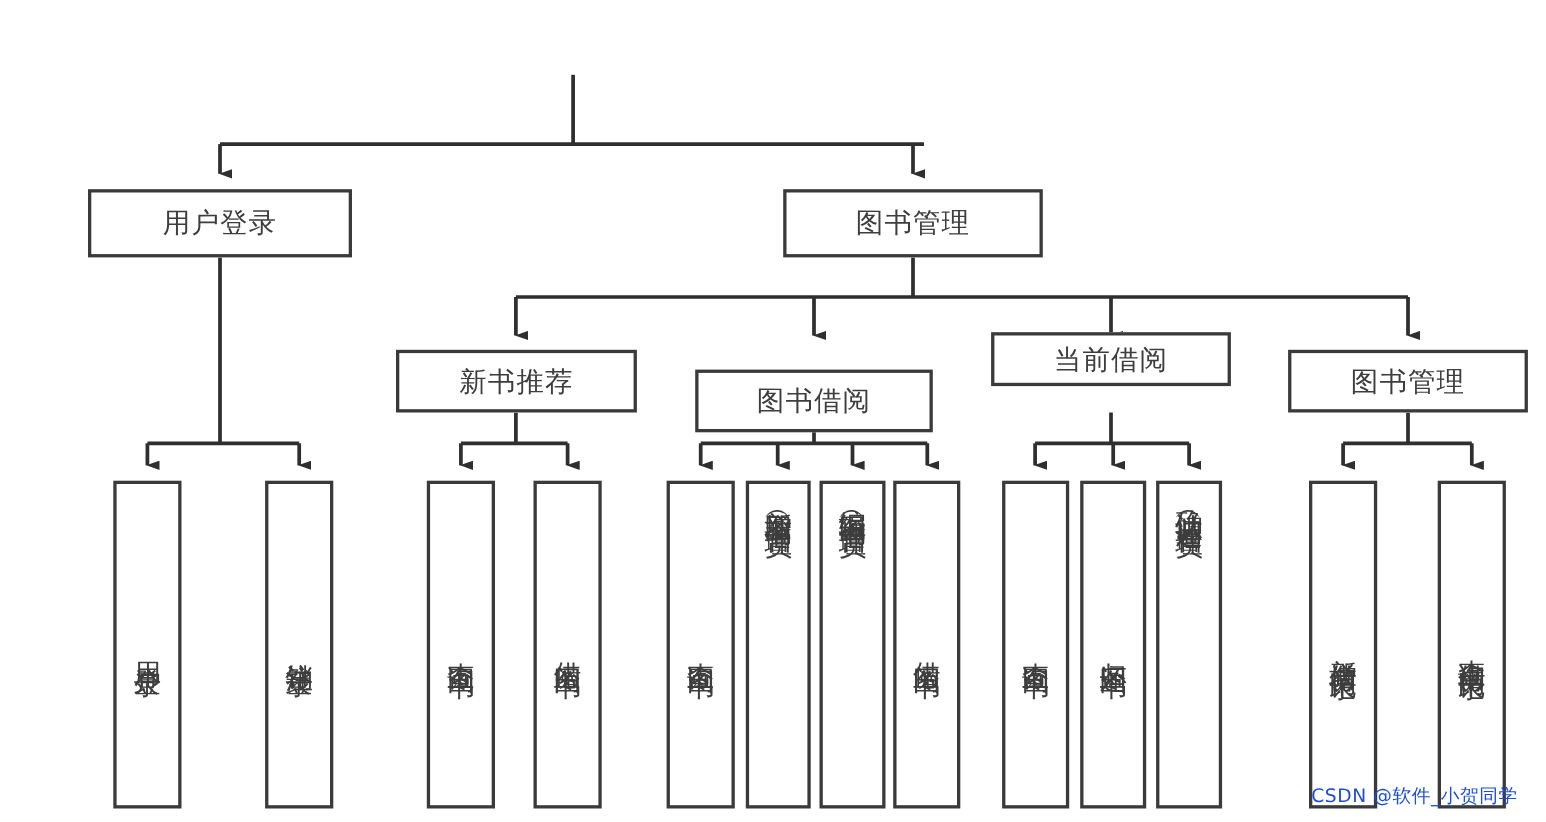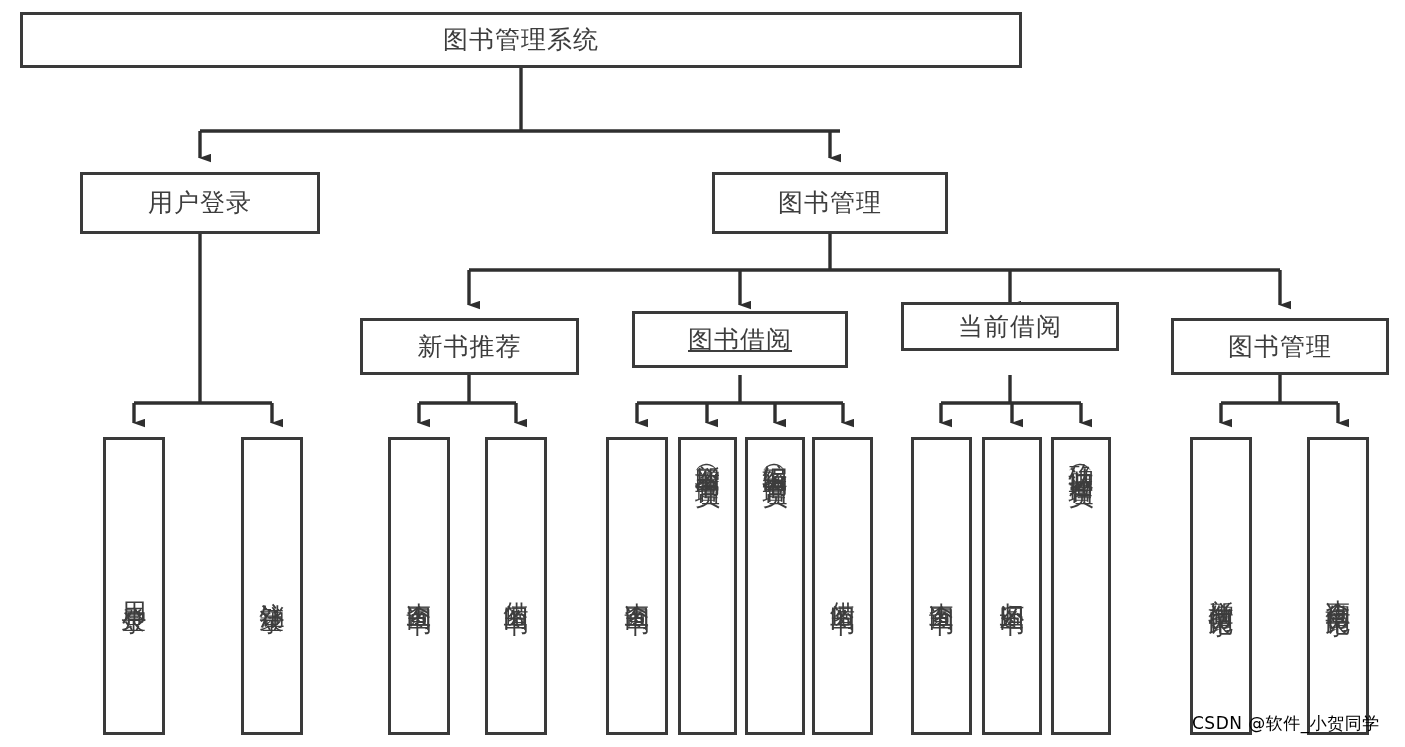--- a/index.html
+++ b/index.html
@@ -60,21 +60,21 @@
     margin-bottom: auto;
   }
   .node.v.center {
     align-items: center;
   }
   .watermark {
     position: absolute;
     left: 1192px;
     top: 712px;
     font-size: 17px;
-    color: #000000;
+    color: #1d4ed8;
     white-space: nowrap;
     letter-spacing: 0.5px;
   }
 </style>
 </head>
 <body>
 
 <div id="canvas">
 
   <svg class="wires" viewBox="0 0 1405 747">
@@ -120,35 +120,32 @@
       <path d="M1012,403 L1012,423" marker-end="url(#arw)"></path>
       <path d="M1081,403 L1081,423" marker-end="url(#arw)"></path>
 
       <path d="M1280,375 L1280,403"></path>
       <path d="M1221,403 L1338,403"></path>
       <path d="M1221,403 L1221,423" marker-end="url(#arw)"></path>
       <path d="M1338,403 L1338,423" marker-end="url(#arw)"></path>
     </g>
   </svg>
 
-  <div class="node h" style="left:20px; top:12px; width:1002px; height:56px;">
-    <span>图书管理系统</span>
-  </div>
 
   <div class="node h" style="left:80px; top:172px; width:240px; height:62px;">
     <span>用户登录</span>
   </div>
   <div class="node h" style="left:712px; top:172px; width:236px; height:62px;">
     <span>图书管理</span>
   </div>
 
   <div class="node h" style="left:360px; top:318px; width:219px; height:57px;justify-content:center;">
     <span>新书推荐</span>
   </div>
-  <div class="node h" style="left:632px; top:311px; width:216px; height:57px;text-decoration:underline;">
+  <div class="node h" style="left:632px; top:336px; width:216px; height:57px;">
     <span>图书借阅</span>
   </div>
   <div class="node h" style="left:901px; top:302px; width:218px; height:49px;">
     <span>当前借阅</span>
   </div>
   <div class="node h" style="left:1171px; top:318px; width:218px; height:57px;">
     <span>图书管理</span>
   </div>
 
   <div class="node v center" style="left:103px; top:437px; width:62px; height:298px;">

